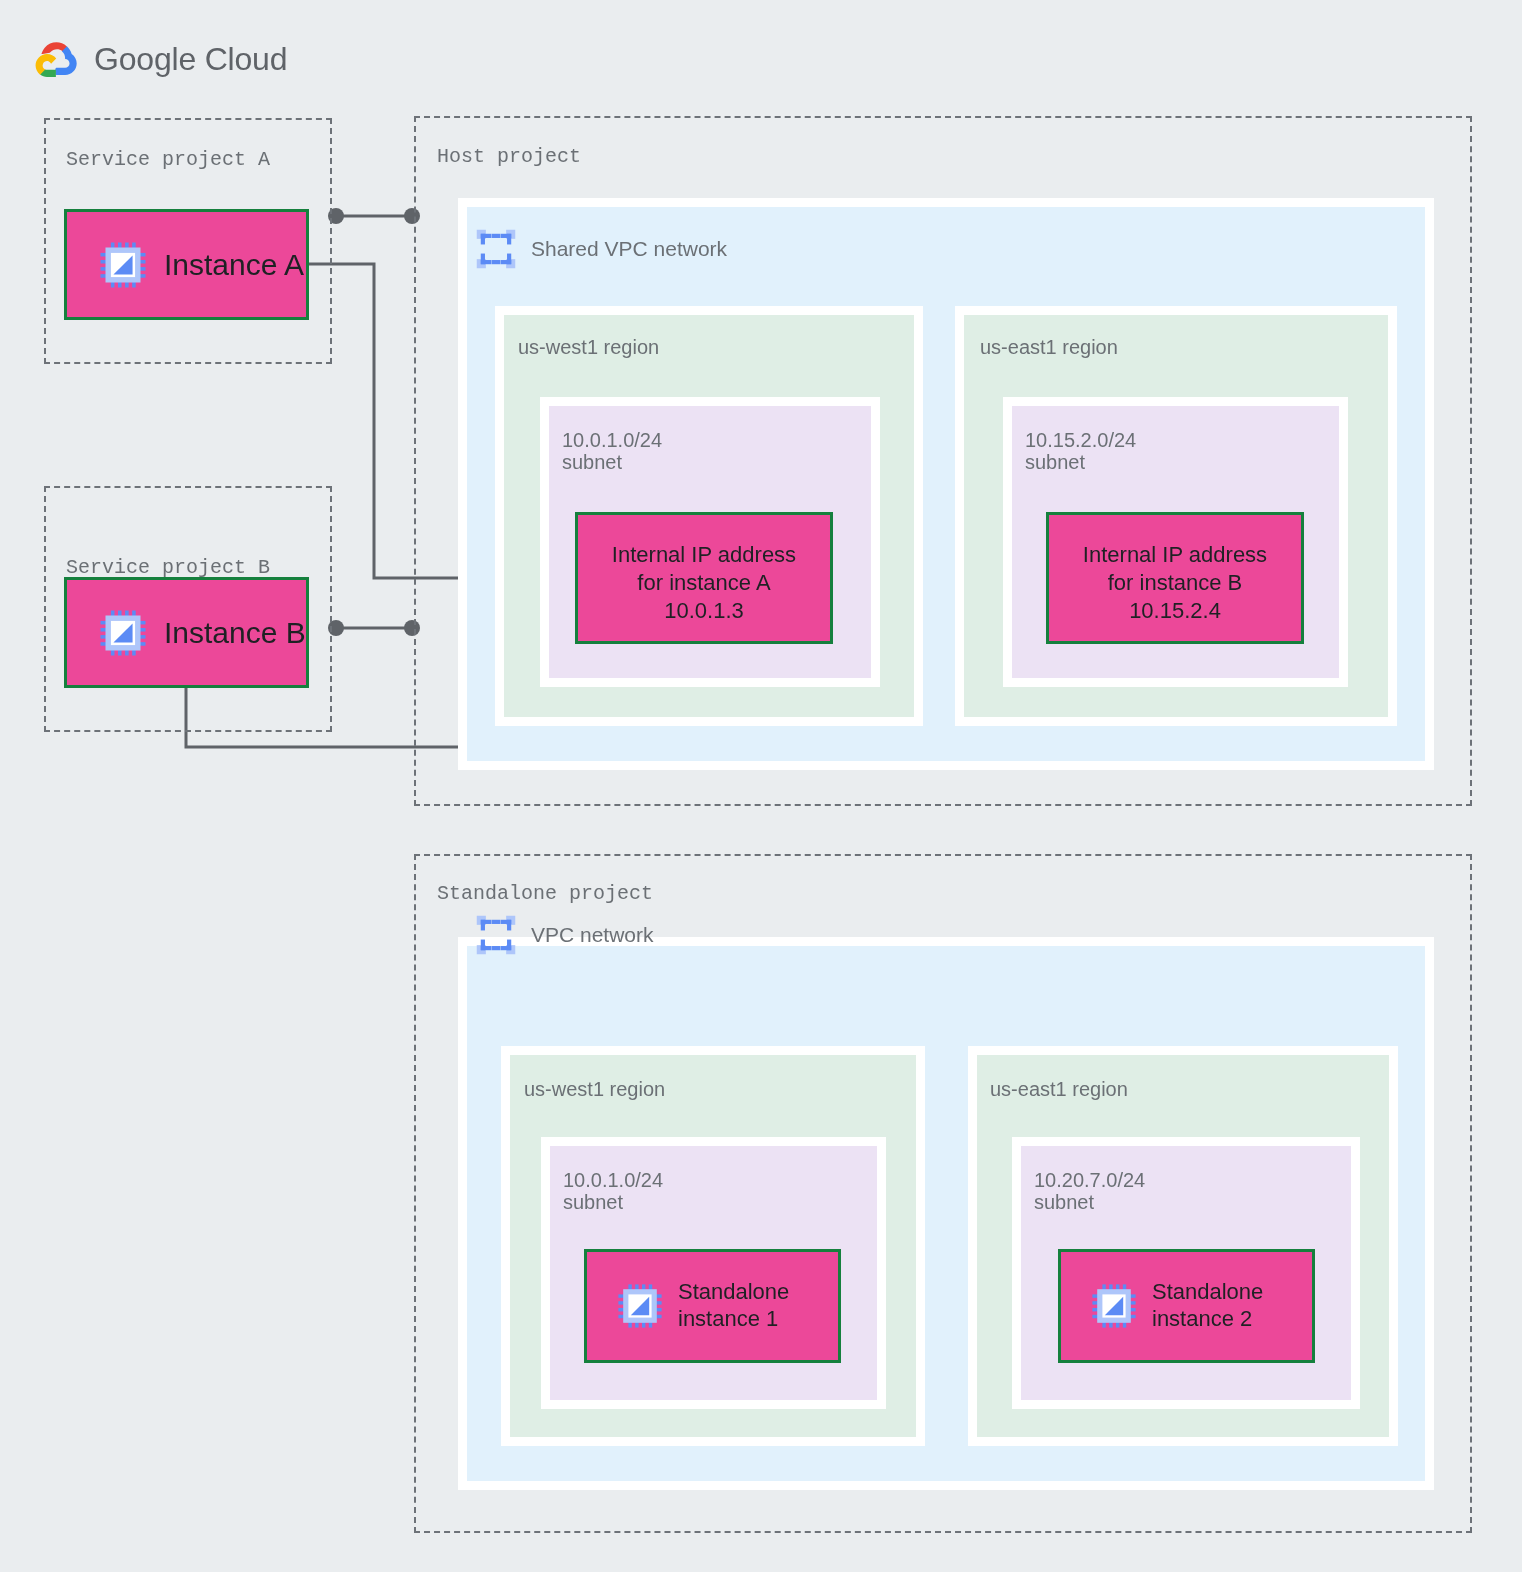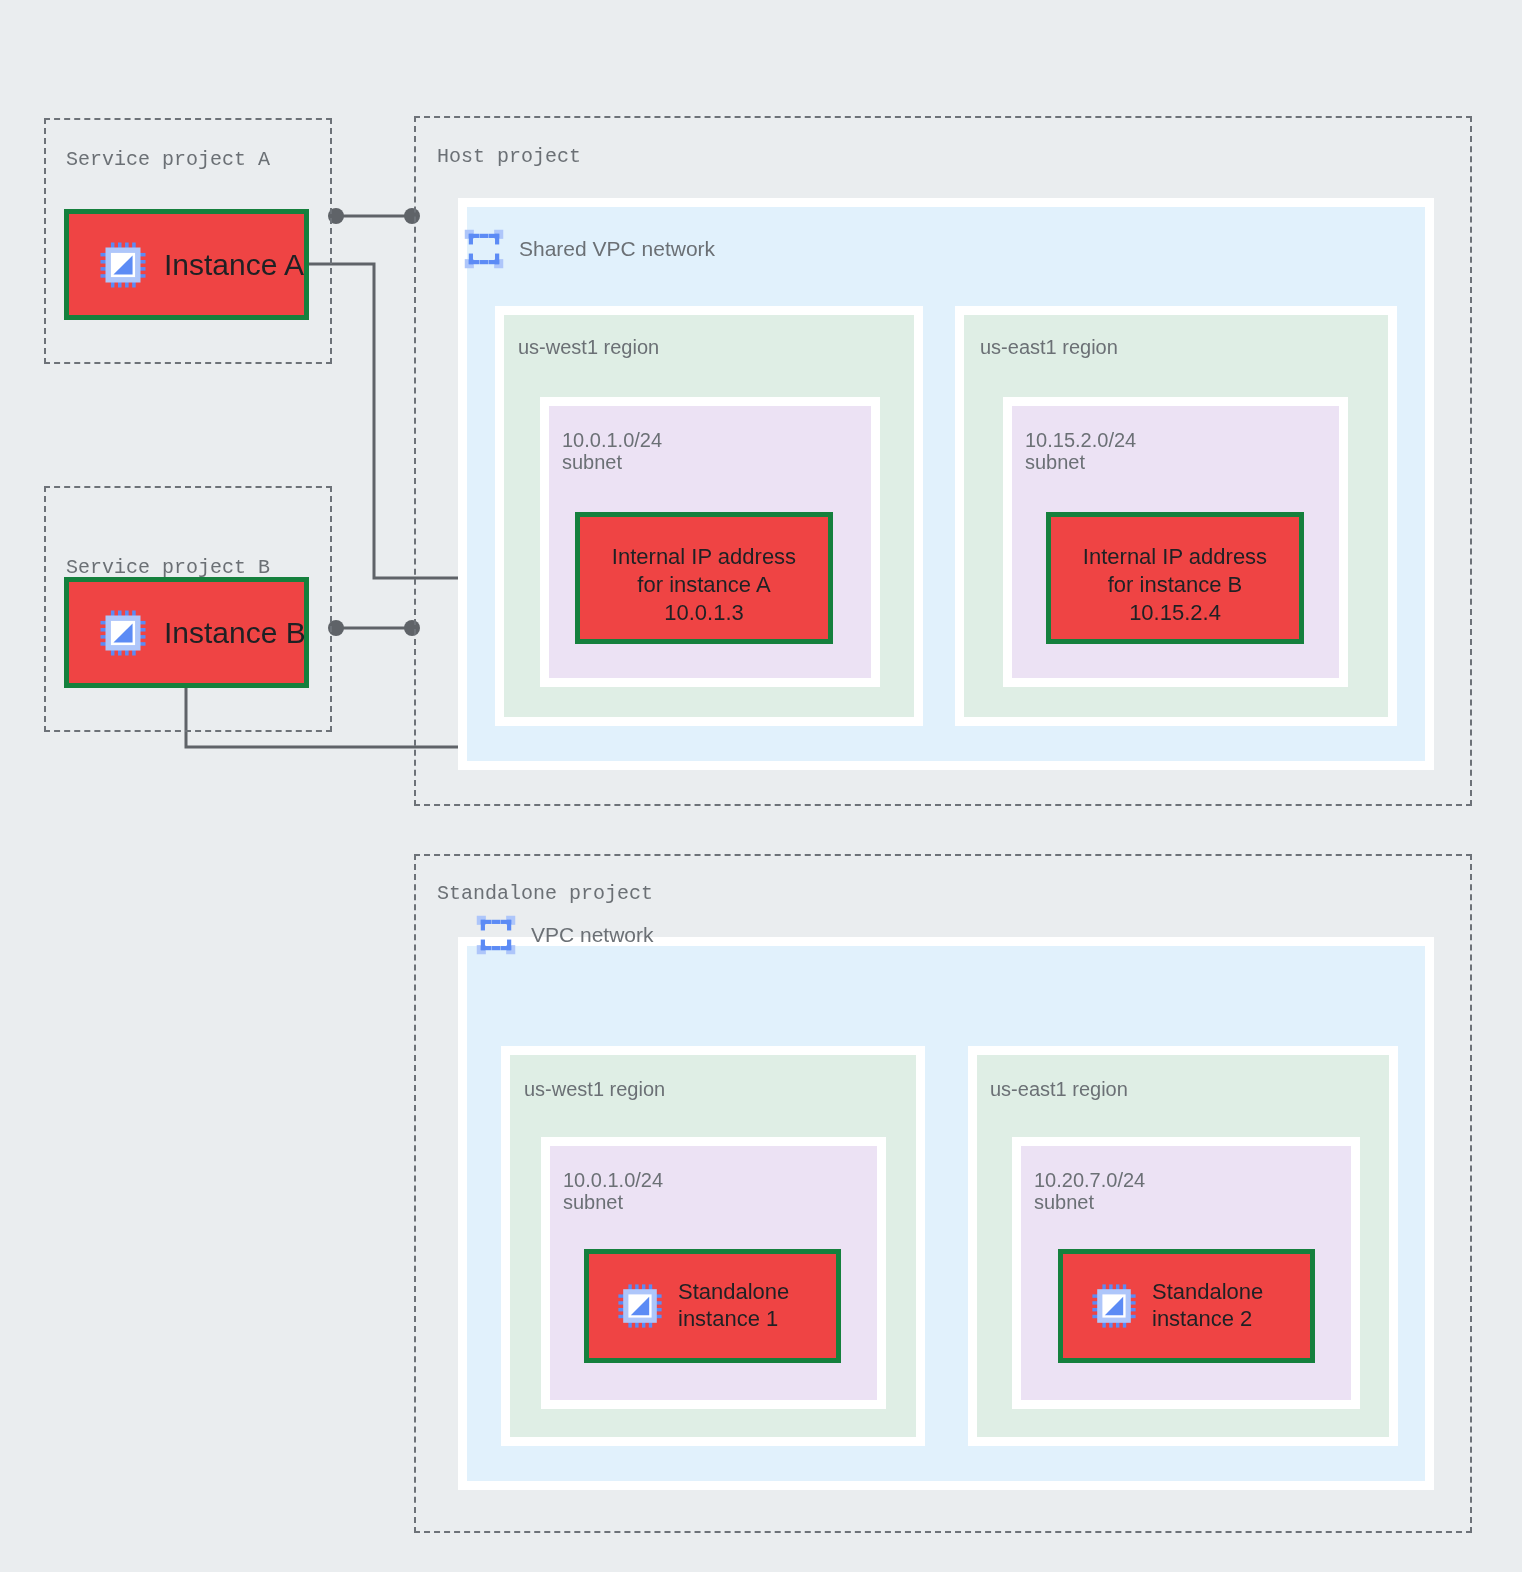--- a/index.html
+++ b/index.html
@@ -72,23 +72,23 @@
   }
   .region-label, .subnet-label {
     position: absolute;
     font-size: 20px;
     color: #6b7075;
     line-height: 1.12;
     white-space: pre-line;
   }
   .white-card {
     position: absolute;
-    background: #ef4444;
-    box-sizing: border-box;
-    border: 5px solid #15803d;
+    background: #ec4899;
+    box-sizing: border-box;
+    border: 3px solid #15803d;
   }
   .card-text {
     position: absolute;
     left: 0; right: 0;
     text-align: center;
     font-size: 22px;
     color: #1f2124;
     line-height: 1.28;
     white-space: pre-line;
   }
@@ -120,20 +120,31 @@
   }
 
   
   #wires { position: absolute; left:0; top:0; width:1522px; height:1572px; }
 </style>
 </head>
 <body>
 
 <div id="page">
 
+  <div id="brand">
+    <span>
+      <svg class="logo" viewBox="0 0 48 48" xmlns="http://www.w3.org/2000/svg" aria-hidden="true">
+        <path d="M30.4 16.1l3.7-3.7.25-1.56C27.6 4.7 17.0 5.4 11.2 12.3c-1.6 1.9-2.8 4.25-3.45 6.6l1.33-.19 7.4-1.22.57-.58c3.3-3.6 8.84-4.1 12.66-1.0l.69.19z" fill="#ea4335"></path>
+        <path d="M39.3 18.8c-.85-3.13-2.6-5.95-5.0-8.1l-5.2 5.2c2.17 1.77 3.4 4.45 3.35 7.25v.92c2.55 0 4.62 2.07 4.62 4.62s-2.07 4.55-4.62 4.55h-9.25l-.91.94v5.54l.91.88h9.25c6.64.05 12.05-5.25 12.1-11.9.03-4.02-1.93-7.8-5.25-10.0z" fill="#4285f4"></path>
+        <path d="M13.6 42.7h9.24v-7.4h-9.24c-.66 0-1.3-.14-1.9-.42l-1.31.41-3.72 3.7-.33 1.26c2.08 1.57 4.62 2.45 7.26 2.45z" fill="#34a853"></path>
+        <path d="M13.6 18.75C6.96 18.79 1.6 24.2 1.64 30.85c.02 3.71 1.75 7.2 4.7 9.46l5.36-5.36c-2.33-1.05-3.36-3.79-2.3-6.11s3.79-3.36 6.11-2.3c1.03.46 1.85 1.28 2.3 2.3l5.36-5.36c-2.28-2.98-5.82-4.73-9.57-4.73z" fill="#fbbc05"></path>
+      </svg>
+    </span>
+    <span class="wordmark"><span class="g">Google</span>&nbsp;<span>Cloud</span></span>
+  </div>
 
   <svg id="wires" xmlns="http://www.w3.org/2000/svg">
     <g stroke="#5f6368" stroke-width="3" fill="#5f6368">
 
       <g>
         <line x1="336" y1="216" x2="412" y2="216"></line>
         <circle cx="336" cy="216" r="8" stroke="none"></circle>
         <circle cx="412" cy="216" r="8" stroke="none"></circle>
       </g>
 
@@ -220,21 +231,21 @@
         <path d="M7.4 16.6 L16.6 16.6 L16.6 7.4 Z" fill="#5c8bf5"></path>
       </svg>
     </span>
     <span class="inst-label" style="margin-left:16px;">Instance B</span>
   </div>
 
   <div class="dashed-box" style="left:414px; top:116px; width:1058px; height:690px;"></div>
   <div class="box-title" style="left:437px; top:145px;">Host project</div>
 
   <div class="vpc-box" style="left:458px; top:198px; width:976px; height:572px;"></div>
-  <div class="net-head" style="left:463px; top:228px; height:42px;">
+  <div class="net-head" style="left:475px; top:228px; height:42px;">
     <span>
       <svg class="net-icon" width="42" height="42" viewBox="0 0 24 24" xmlns="http://www.w3.org/2000/svg" aria-hidden="true">
         <g fill="#aec6fa">
           <rect x="1" y="1" width="5.2" height="5.2"></rect>
             <rect x="17.8" y="1" width="5.2" height="5.2"></rect>
           <rect x="1" y="17.8" width="5.2" height="5.2"></rect>
             <rect x="17.8" y="17.8" width="5.2" height="5.2"></rect>
         </g>
         <g fill="#5c8bf5">
           <rect x="3.3" y="3.3" width="2.4" height="6.1"></rect>

